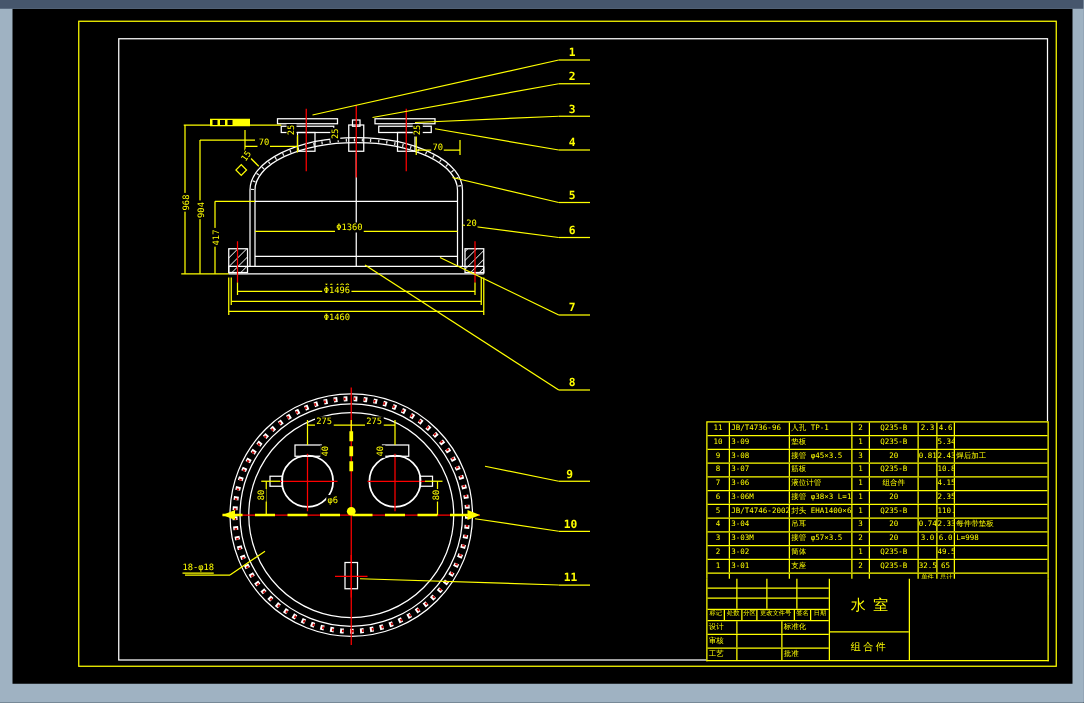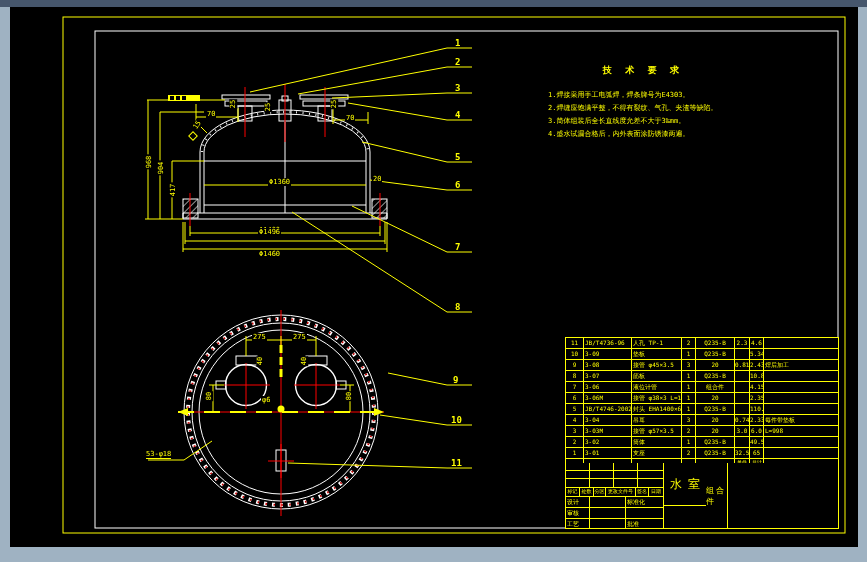--- a/index.html
+++ b/index.html
@@ -42,21 +42,21 @@
   .revgrid div{border-right:1px solid #ff0;border-bottom:1px solid #ff0;}
   .revgrid div:nth-child(4n){border-right:none;}
   .revgrid div:nth-child(n+9){border-bottom:none;}
   .revlbl{height:8px;border-bottom:1px solid #ff0;display:grid;grid-template-columns:14px 14px 12px 30px 13px 1fr;}
   .revlbl div{border-right:1px solid #ff0;font-size:5px;line-height:7px;text-align:center;overflow:hidden;}
   .revlbl div:last-child{border-right:none;}
   .sigrow{height:10px;border-bottom:1px solid #ff0;display:grid;grid-template-columns:24px 36px 1fr;}
   .sigrow:last-child{border-bottom:none;flex:1;}
   .sigrow div{border-right:1px solid #ff0;font-size:6px;line-height:9px;padding-left:1px;overflow:hidden;white-space:nowrap;}
   .sigrow div:last-child{border-right:none;}
-  .tbl-mid{border-right:1px solid #ff0;display:flex;flex-direction:row;}
+  .tbl-mid{border-right:1px solid #ff0;display:flex;flex-direction:column;}
   .namecell{height:42px;border-bottom:1px solid #ff0;display:flex;align-items:center;justify-content:center;
             font-size:12px;letter-spacing:6px;text-indent:6px;overflow:hidden;}
   .typecell{flex:1;display:flex;align-items:center;justify-content:center;font-size:8px;letter-spacing:2px;overflow:hidden;}
   .tbl-right{display:flex;flex-direction:column;}
   .dno{height:14px;border-bottom:1px solid #ff0;display:flex;align-items:center;justify-content:center;font-size:7.5px;overflow:hidden;white-space:nowrap;}
   .sno{height:13px;border-bottom:1px solid #ff0;display:flex;align-items:center;justify-content:center;font-size:8px;}
   .trio{height:9px;border-bottom:1px solid #ff0;display:grid;grid-template-columns:44px 28px 1fr;}
   .trio div{border-right:1px solid #ff0;font-size:5px;line-height:8px;text-align:center;overflow:hidden;white-space:nowrap;}
   .trio div:last-child{border-right:none;}
   .trio.vals{height:11px;}
@@ -255,29 +255,22 @@
   <span class="dim" style="left:258px;top:250px">Φ1460</span>
   <span class="dim" style="left:258px;top:228px">Φ1496</span>
 
   <span class="dim" style="left:252px;top:333px">275</span>
   <span class="dim" style="left:292px;top:333px">275</span>
   <span class="dim rot" style="left:204px;top:392px">80</span>
   <span class="dim rot" style="left:344px;top:392px">80</span>
   <span class="dim rot" style="left:255px;top:357px">40</span>
   <span class="dim rot" style="left:299px;top:357px">40</span>
   <span class="dim" style="left:261px;top:396px">φ6</span>
-  <span class="callout" style="left:146px;top:450px">53-φ18</span>
-
-  <div class="notes">
-    <div class="ntitle">技 术 要 求</div>
-    <div class="nline">1.焊接采用手工电弧焊，焊条牌号为E4303。</div>
-    <div class="nline">2.焊缝应饱满平整，不得有裂纹、气孔、夹渣等缺陷。</div>
-    <div class="nline">3.筒体组装后全长直线度允差不大于3‰mm。</div>
-    <div class="nline">4.盛水试漏合格后，内外表面涂防锈漆两遍。</div>
-  </div>
+  <span class="callout" style="left:146px;top:450px">18-φ18</span>
+
 
   <div class="ptable">
     <div>
     <div class="prow">
       <div class="pc c">11</div>
       <div class="pc">JB/T4736-96</div>
       <div class="pc">人孔 TP-1</div>
       <div class="pc c">2</div>
       <div class="pc c">Q235-B</div>
       <div class="pc c">2.3</div>

